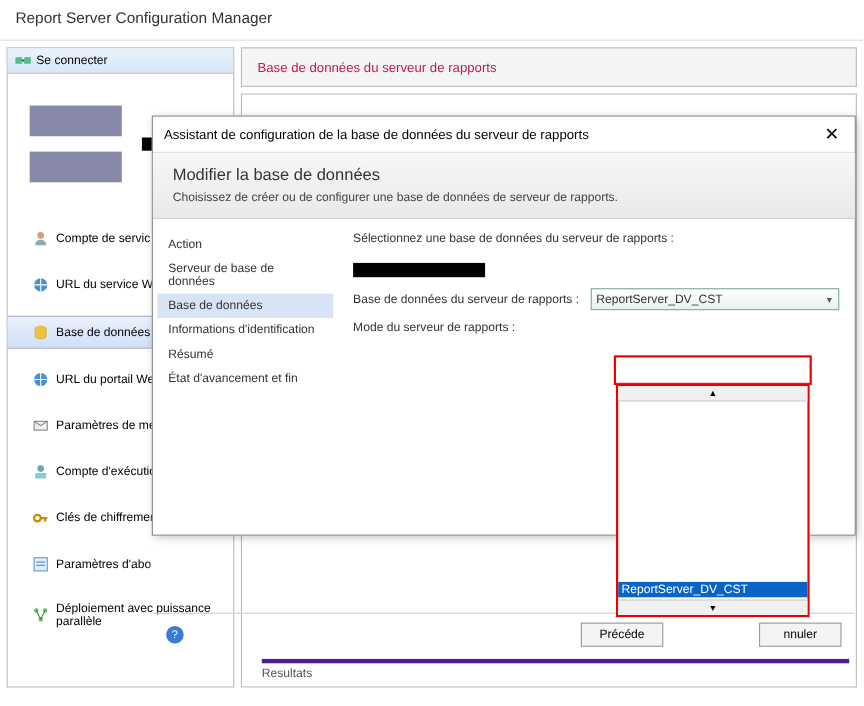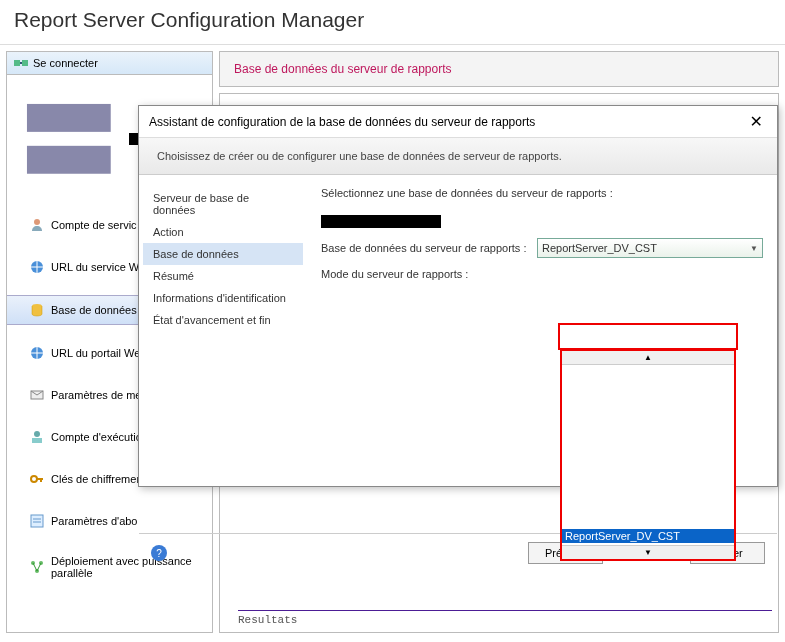--- a/index.html
+++ b/index.html
@@ -1,34 +1,34 @@
 <!DOCTYPE html>
 <html><head>
   <meta charset="utf-8">
   <style>
     * { box-sizing: border-box; margin: 0; padding: 0; }
     body { font-family: "Segoe UI", Tahoma, sans-serif; font-size: 11px; background: #fff; width: 785px; height: 642px; overflow: hidden; position: relative; }
-    .app-title { font-size: 21px; font-weight: 300; color: #333; padding: 8px 14px 12px; border-bottom: 1px solid #ddd; }
+    .app-title { font-size: 14px; font-weight: 300; color: #333; padding: 8px 14px 12px; border-bottom: 1px solid #ddd; }
     .main-area { display: flex; height: calc(100% - 48px); padding: 6px; gap: 6px; }
     .sidebar { width: 207px; border: 1px solid #bbb; display: flex; flex-direction: column; }
     .connect-bar { background: linear-gradient(#eaf3fb, #d6e8f8); border-bottom: 1px solid #bbb; padding: 3px 6px; display: flex; align-items: center; gap: 4px; }
     .connect-bar .icn { width: 16px; height: 16px; }
     .tree { padding: 6px 0; }
     .tree-root { padding: 2px 6px; display: flex; align-items: center; gap: 4px; }
     .tree-root .blackbox { width: 100px; height: 12px; background: #000; }
     .nav-list { margin-top: 14px; }
     .nav-item { display: flex; align-items: center; gap: 6px; padding: 6px 6px 6px 22px; cursor: pointer; position: relative; }
     .nav-item.selected { background: linear-gradient(#eaf1fb, #cfe0f7); border-top: 1px solid #aac; border-bottom: 1px solid #aac; }
     .nav-item .icn { width: 16px; height: 16px; flex-shrink: 0; }
     .nav-item .lbl { white-space: nowrap; overflow: hidden; }
     .nav-spacer { height: 14px; }
     .right-pane { flex: 1; display: flex; flex-direction: column; gap: 6px; }
     .right-header { border: 1px solid #bbb; background: #f4f4f4; padding: 10px 14px; font-size: 12px; color: #be185d; }
     .right-body { flex: 1; border: 1px solid #bbb; background: #fff; position: relative; }
-    .results-bar { position: absolute; bottom: 6px; left: 18px; right: 6px; border-top: 1px solid #4c1d95; padding-top: 3px; color: #555; font-size: 11px; font-family: Liberation Mono, monospace; }
+    .results-bar { position: absolute; bottom: 6px; left: 18px; right: 6px; border-top: 4px solid #4c1d95; padding-top: 3px; color: #555; font-size: 11px; }
     
     .wizard { position: absolute; left: 138px; top: 105px; width: 640px; height: 382px; background: #fff; border: 1px solid #888; box-shadow: 2px 2px 8px rgba(0,0,0,0.25); }
     .wiz-title { display: flex; justify-content: space-between; align-items: center; padding: 6px 10px; font-size: 12px; }
     .wiz-close { font-size: 16px; cursor: pointer; padding: 0 4px; }
     .wiz-header { background: linear-gradient(#f7f7f7, #e9e9e9); border-top: 1px solid #ddd; border-bottom: 1px solid #ccc; padding: 12px 18px; }
     .wiz-header h2 { font-size: 15px; font-weight: 400; color: #333; margin-bottom: 6px; }
     .wiz-header p { font-size: 11px; color: #444; }
     .wiz-body { display: flex; height: 358px; }
     .wiz-steps { width: 168px; padding: 12px 4px; }
     .step { padding: 5px 10px; font-size: 11px; color: #333; cursor: default; }
@@ -190,29 +190,30 @@
 </div>
 
 <div class="wizard">
   <div class="wiz-title">
     <span>Assistant de configuration de la base de données du serveur de rapports</span>
     <span class="wiz-close">
       <span>✕</span>
     </span>
   </div>
   <div class="wiz-header">
+    <h2>Modifier la base de données</h2>
     <p>Choisissez de créer ou de configurer une base de données de serveur de rapports.</p>
   </div>
   <div class="wiz-body">
     <div class="wiz-steps">
+      <div class="step">Action</div>
       <div class="step">Serveur de base de données</div>
-      <div class="step">Action</div>
       <div class="step active">Base de données</div>
+      <div class="step">Informations d'identification</div>
       <div class="step">Résumé</div>
-      <div class="step">Informations d'identification</div>
       <div class="step">État d'avancement et fin</div>
     </div>
     <div class="wiz-content">
       <div class="prompt">Sélectionnez une base de données du serveur de rapports :</div>
       <div class="wiz-row">
         <span class="val-black"></span>
       </div>
       <div class="wiz-row">
         <span class="lbl">Base de données du serveur de rapports :</span>
         <div class="dropdown">

